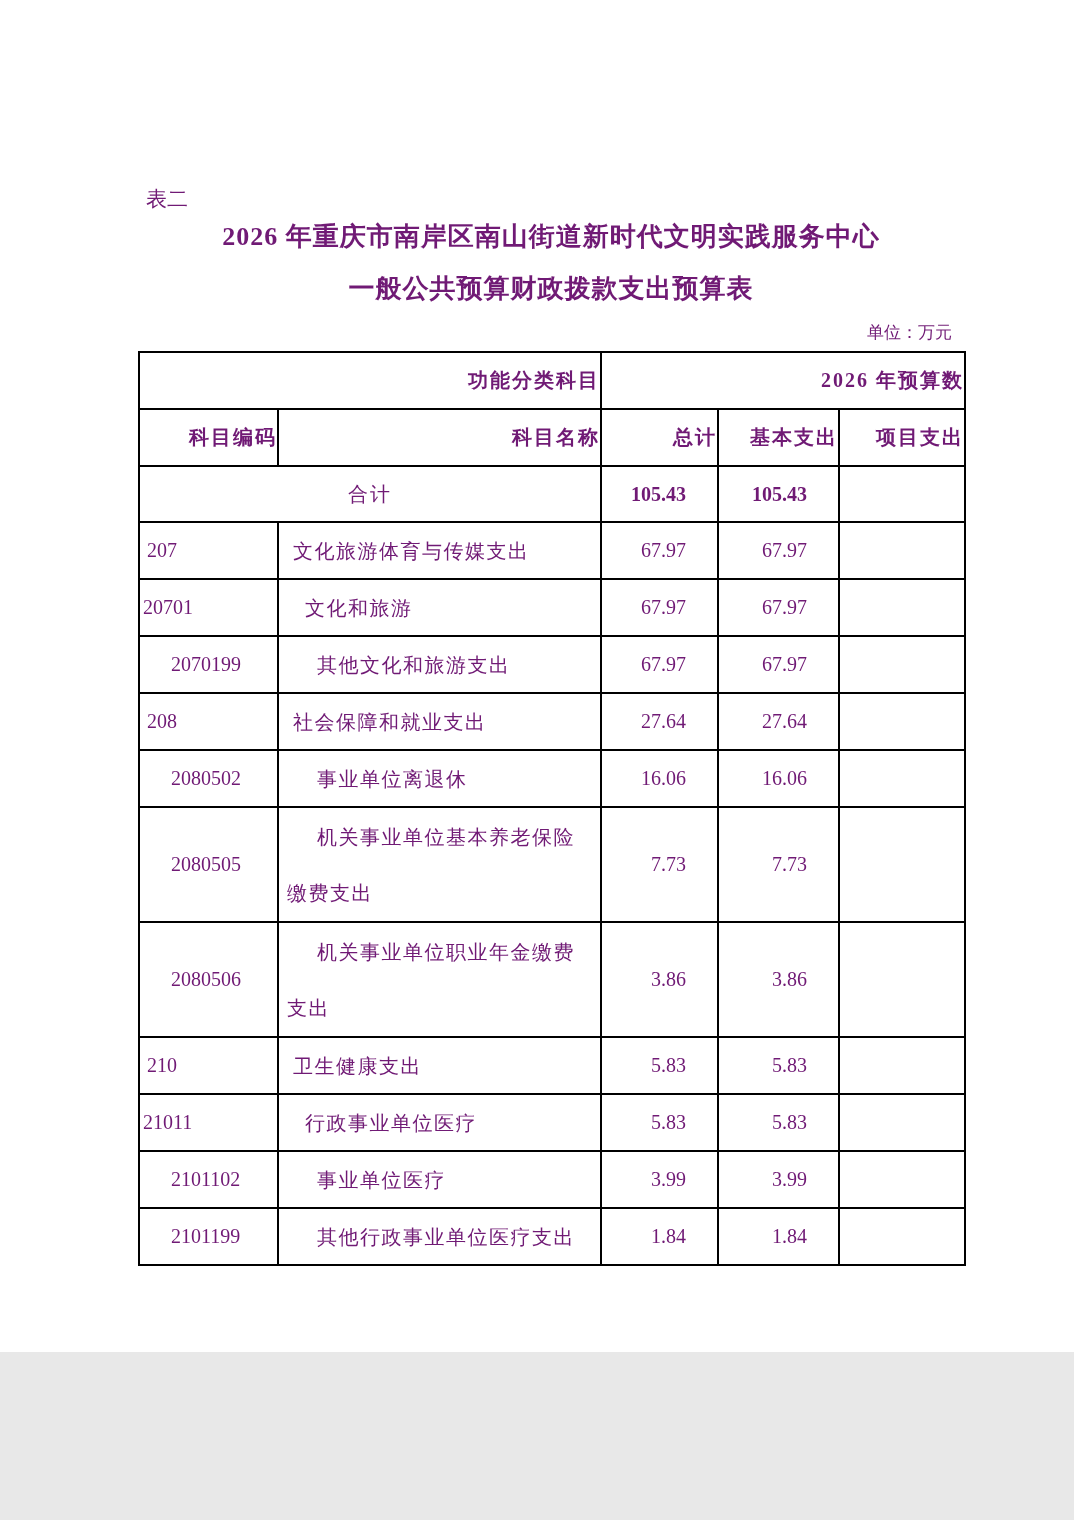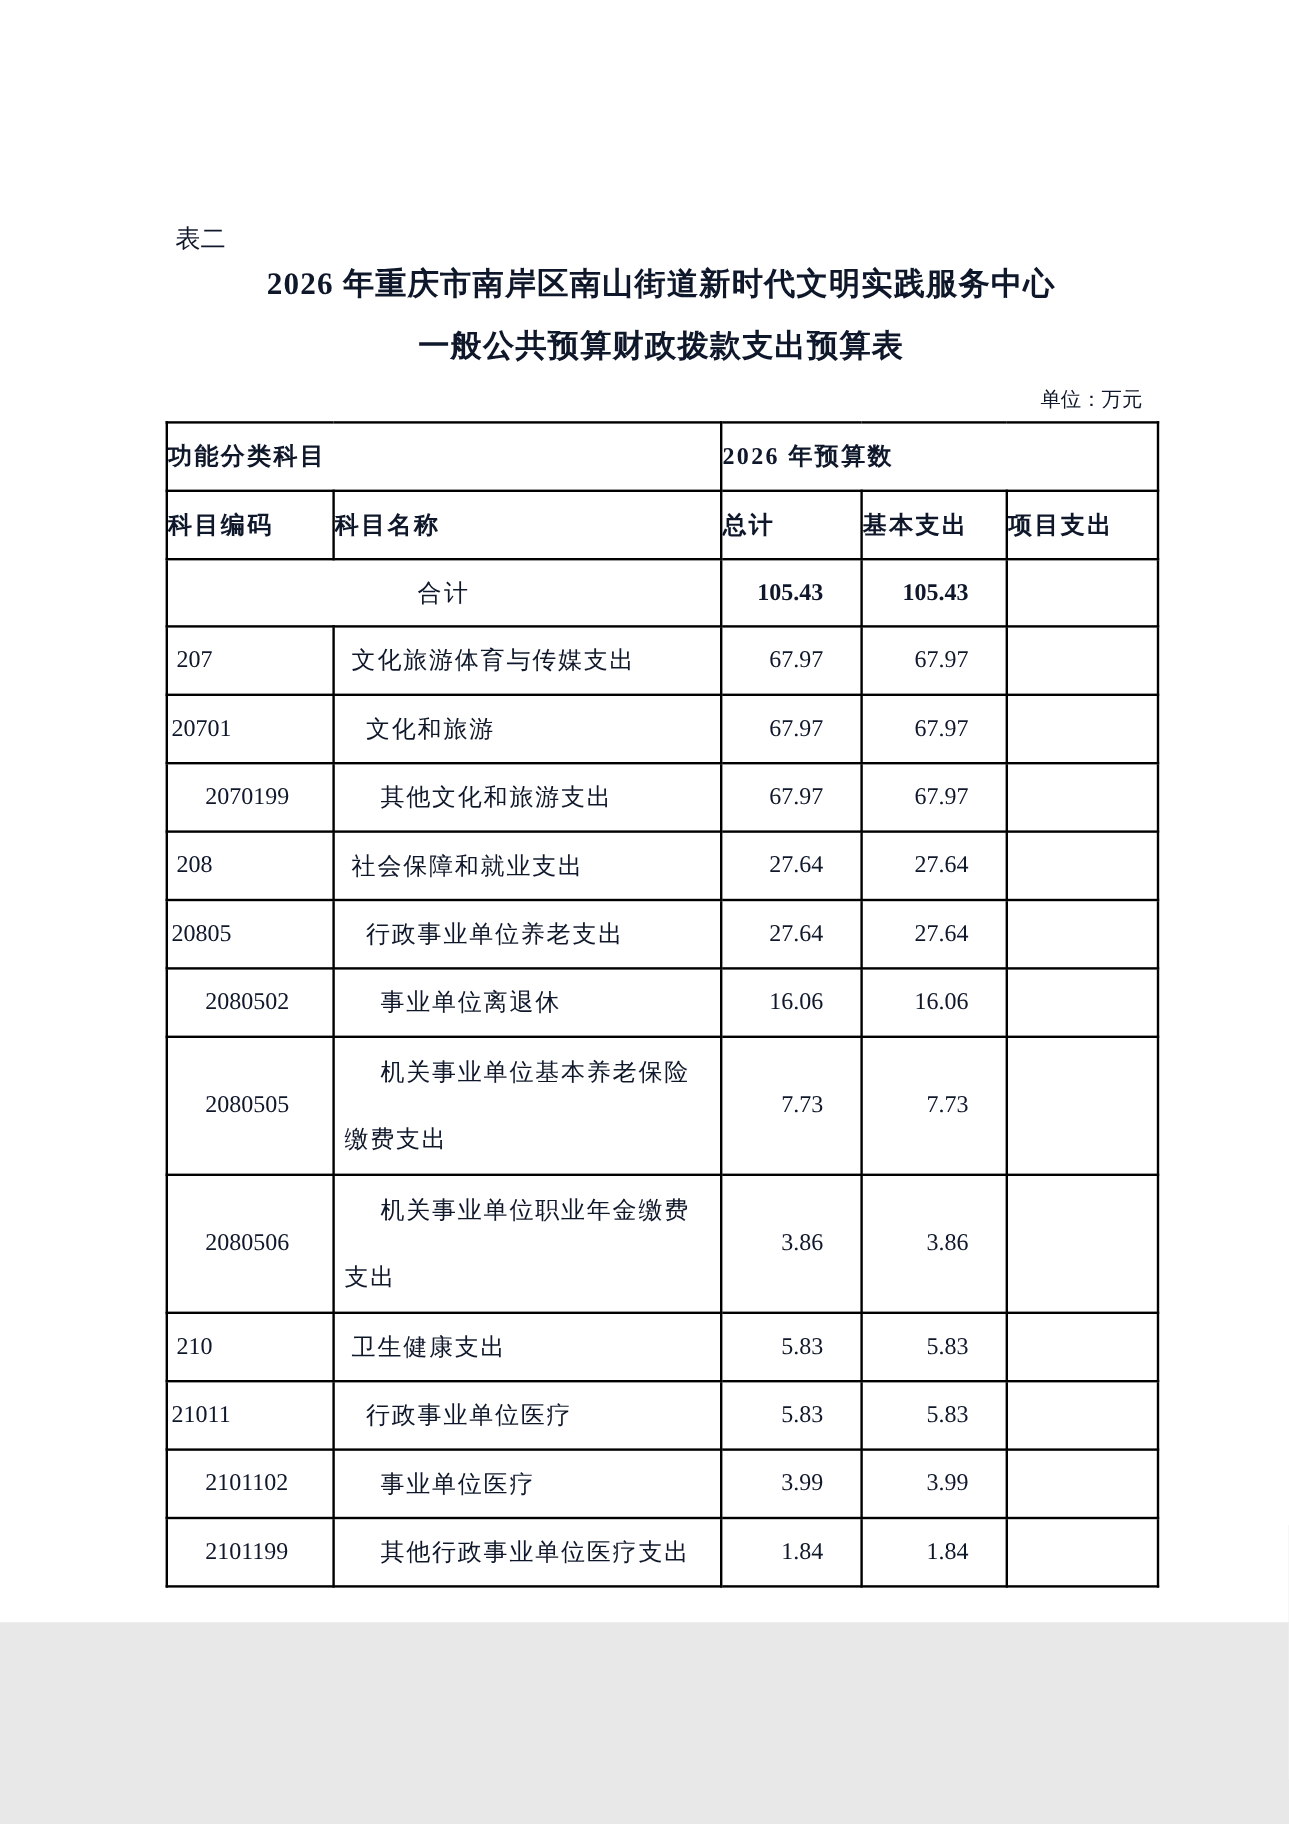--- a/index.html
+++ b/index.html
@@ -3,21 +3,21 @@
 <meta charset="utf-8">
 <style>
   * { margin: 0; padding: 0; box-sizing: border-box; }
   html, body { background: #e8e8e8; }
   .page {
     position: relative;
     width: 1074px;
     height: 1352px;
     margin: 0 auto;
     background: #ffffff;
-    color: #0f172a;
+    color: #701a75;
     font-family: "Liberation Serif", "DejaVu Serif", serif;
     overflow: hidden;
   }
   .content {
     position: absolute;
     left: 138px;
     top: 0;
     width: 826px;
   }
   .table-label {
@@ -55,21 +55,21 @@
     overflow: hidden;
   }
   col.c-code { width: 139px; }
   col.c-name { width: 323px; }
   col.c-total { width: 117px; }
   col.c-basic { width: 121px; }
   col.c-project { width: 126px; }
   tr.hrow th {
     height: 57px;
     font-weight: bold;
-    text-align: left;
+    text-align: right;
     letter-spacing: 2px;
     font-family: Liberation Serif, serif;
   }
   tr.trow td { height: 56px; }
   td.name-merged {
     text-align: center;
     letter-spacing: 2px;
   }
   td.num {
     text-align: right;
@@ -166,27 +166,20 @@
             <td class="num"></td>
           </tr>
           <tr class="drow">
             <td class="code lvl1">208</td>
             <td class="name lvl1">社会保障和就业支出</td>
             <td class="num">27.64</td>
             <td class="num">27.64</td>
             <td class="num"></td>
           </tr>
           <tr class="drow">
-            <td class="code lvl2">20805</td>
-            <td class="name lvl2">行政事业单位养老支出</td>
-            <td class="num">27.64</td>
-            <td class="num">27.64</td>
-            <td class="num"></td>
-          </tr>
-          <tr class="drow">
             <td class="code lvl3">2080502</td>
             <td class="name lvl3">事业单位离退休</td>
             <td class="num">16.06</td>
             <td class="num">16.06</td>
             <td class="num"></td>
           </tr>
           <tr class="drow tall">
             <td class="code lvl3">2080505</td>
             <td class="name lvl3">机关事业单位基本养老保险缴费支出</td>
             <td class="num">7.73</td>

